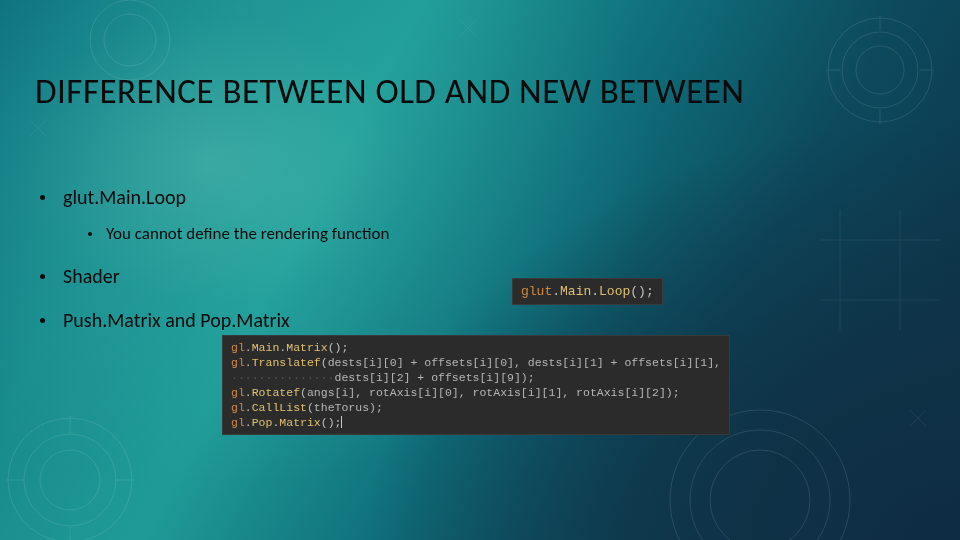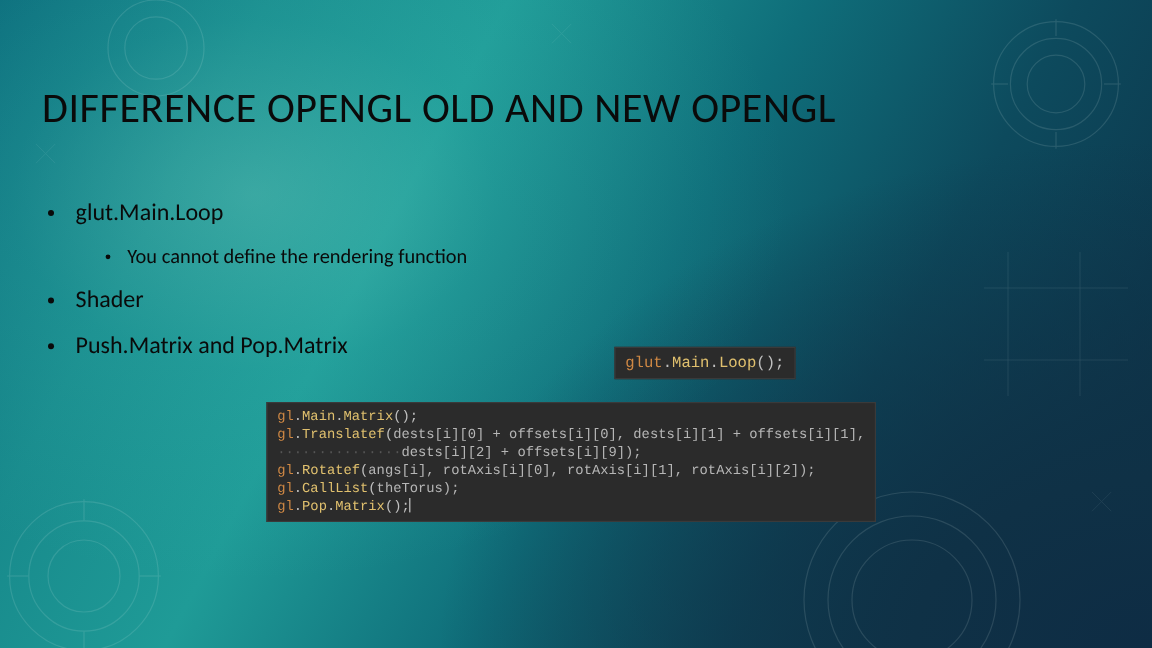--- a/index.html
+++ b/index.html
@@ -30,20 +30,21 @@
     position: absolute;
     left: 40px; top: 165px;
     width: 880px;
     color: #0a0a0a;
   }
   .lvl1 {
     font-size: 20px;
     margin-bottom: 14px;
     display: flex;
     align-items: center;
+    margin-top: 20px;
   }
   .lvl2 {
     font-size: 17px;
     margin-left: 48px;
     margin-bottom: 14px;
     display: flex;
     align-items: center;
   }
   .bullet {
     display: inline-block;
@@ -62,21 +63,21 @@
     position: absolute;
     background: #2b2b2b;
     border: 1px solid #3a3a3a;
     padding: 4px 8px;
     font-family: Consolas, 'Courier New', monospace;
     font-size: 13px;
     line-height: 17px;
     color: #b6b6b6;
     white-space: pre;
   }
-  .code-box.small { left: 512px; top: 289px; }
+  .code-box.small { left: 512px; top: 278px; }
   .code-box.big   { left: 222px; top: 335px; font-size: 11.5px; line-height: 15px; }
   .c-punc  { color: #c0c0c0; }
   .c-kw    { color: #cf8844; }
   .c-func  { color: #e0c06e; }
   .c-text  { color: #b6b6b6; }
   .caret {
     display: inline-block; width: 1px; height: 12px; background: #c8c8c8;
     vertical-align: -2px; margin: 0 1px 0 0;
   }
   .ws-dot { color: #555; }
@@ -120,21 +121,21 @@
         <line x1="30" y1="120" x2="46" y2="136"></line>
           <line x1="30" y1="136" x2="46" y2="120"></line>
         <line x1="460" y1="20" x2="476" y2="36"></line>
           <line x1="460" y1="36" x2="476" y2="20"></line>
         <line x1="910" y1="410" x2="926" y2="426"></line>
           <line x1="910" y1="426" x2="926" y2="410"></line>
       </g>
     </svg>
   </div>
 
-  <div class="title">DIFFERENCE OPENGL OLD AND NEW OPENGL</div>
+  <div class="title">DIFFERENCE BETWEEN OLD AND NEW BETWEEN</div>
 
   <div class="content">
     <div class="lvl1">
       <span class="bullet"></span>
       <span>glut.Main.Loop</span>
     </div>
     <div class="lvl2">
       <span class="bullet sm"></span>
       <span>You cannot define the rendering function</span>
     </div>

